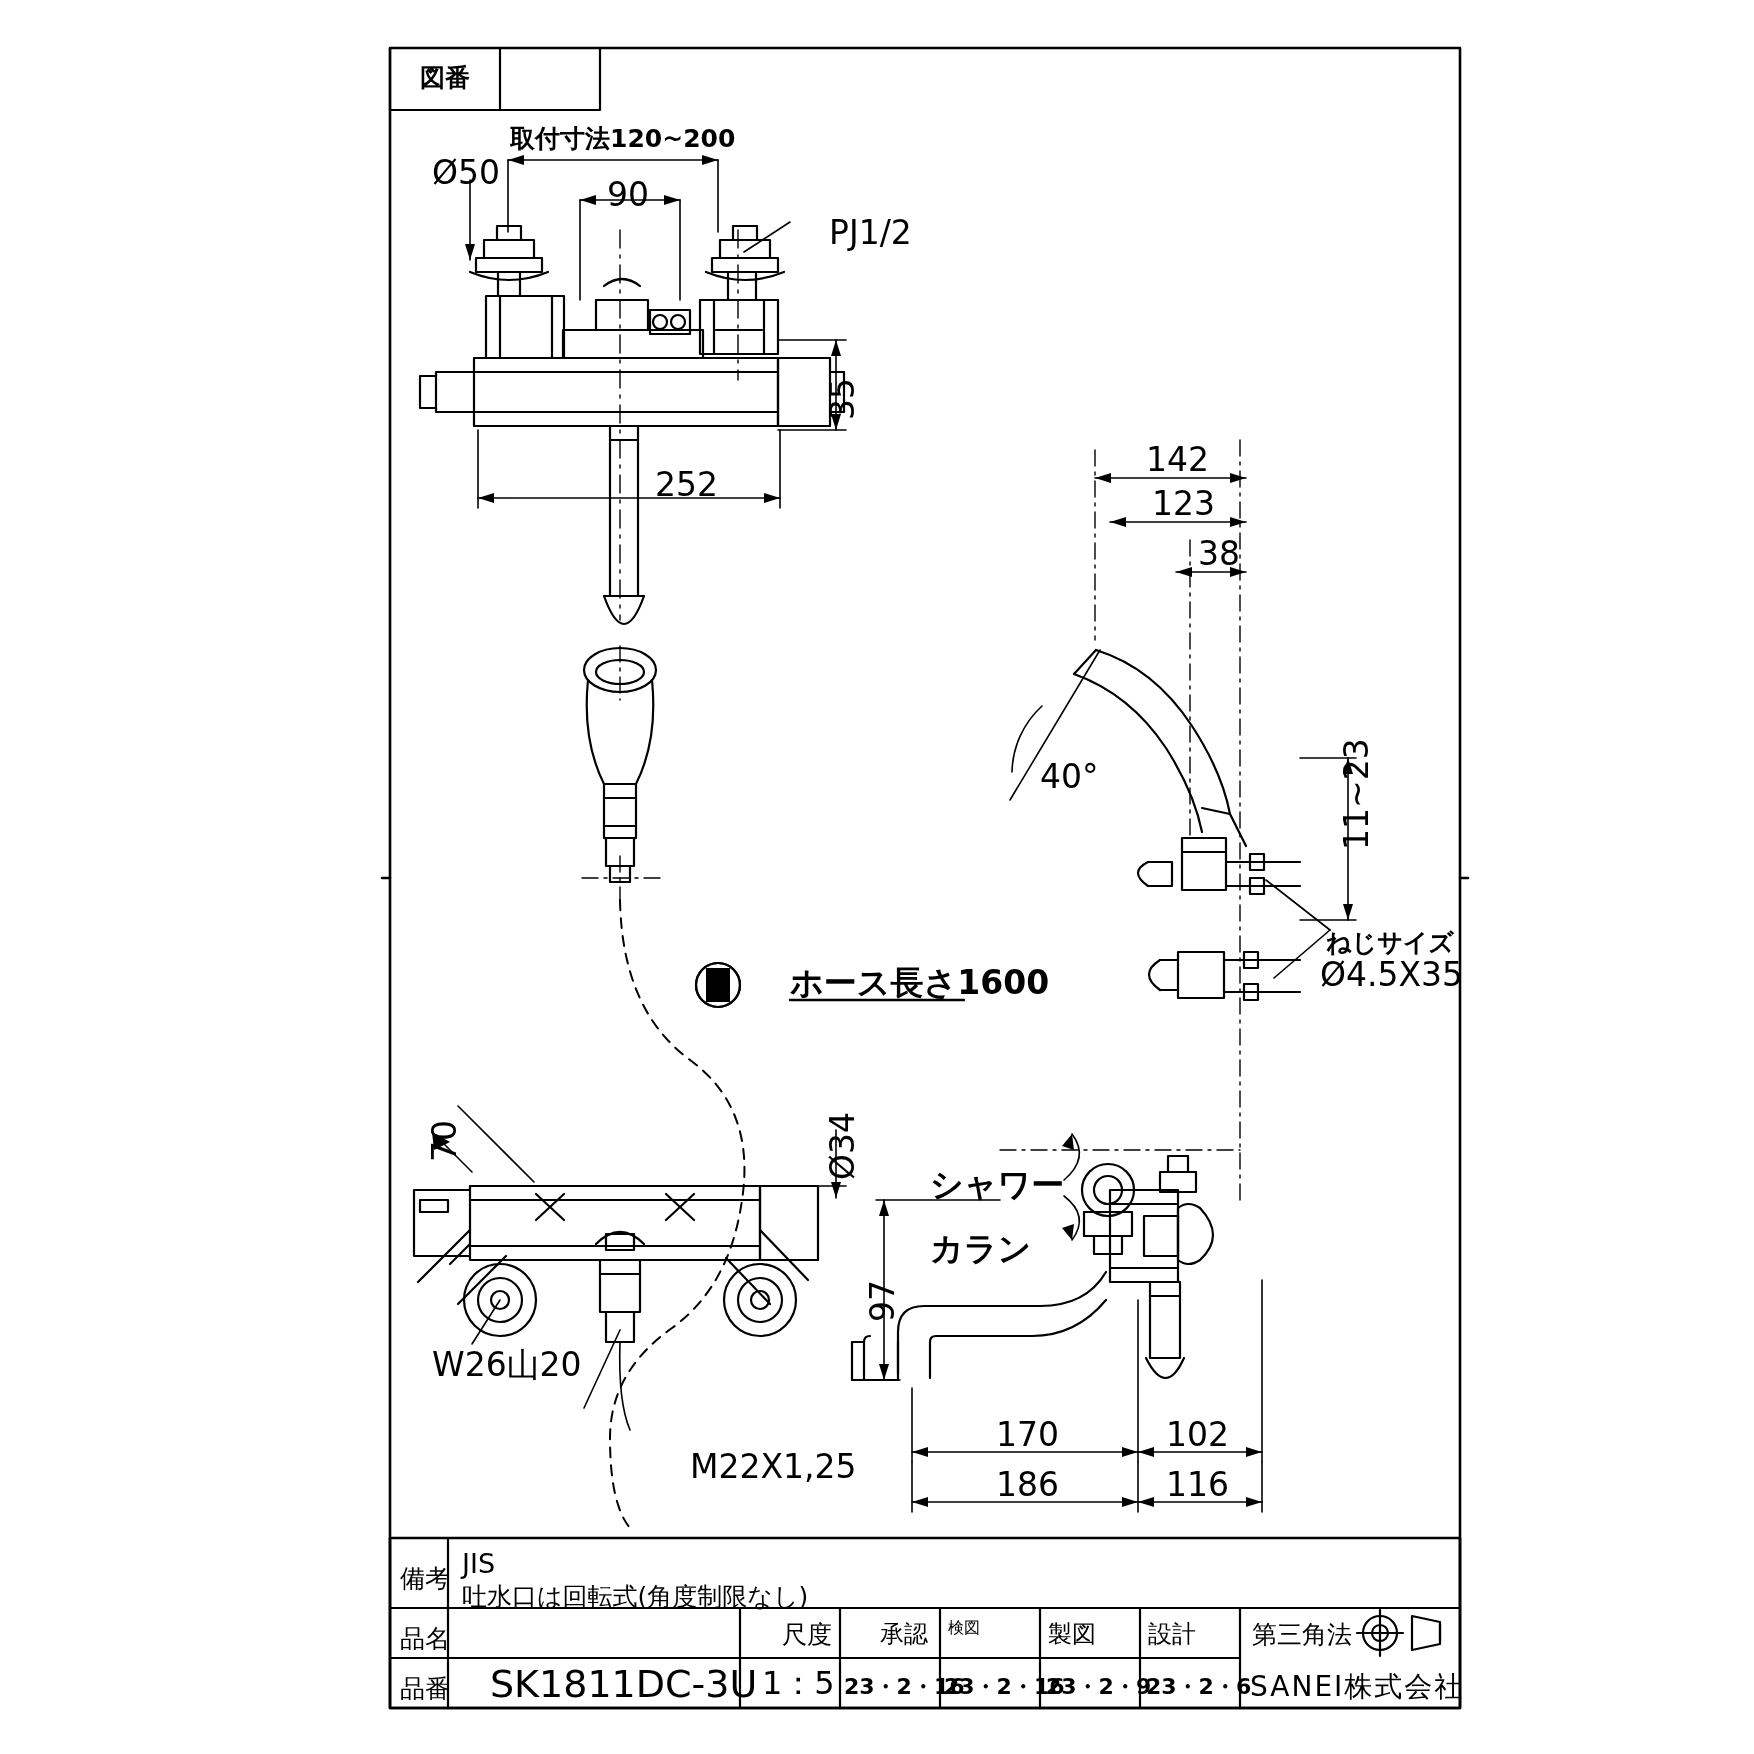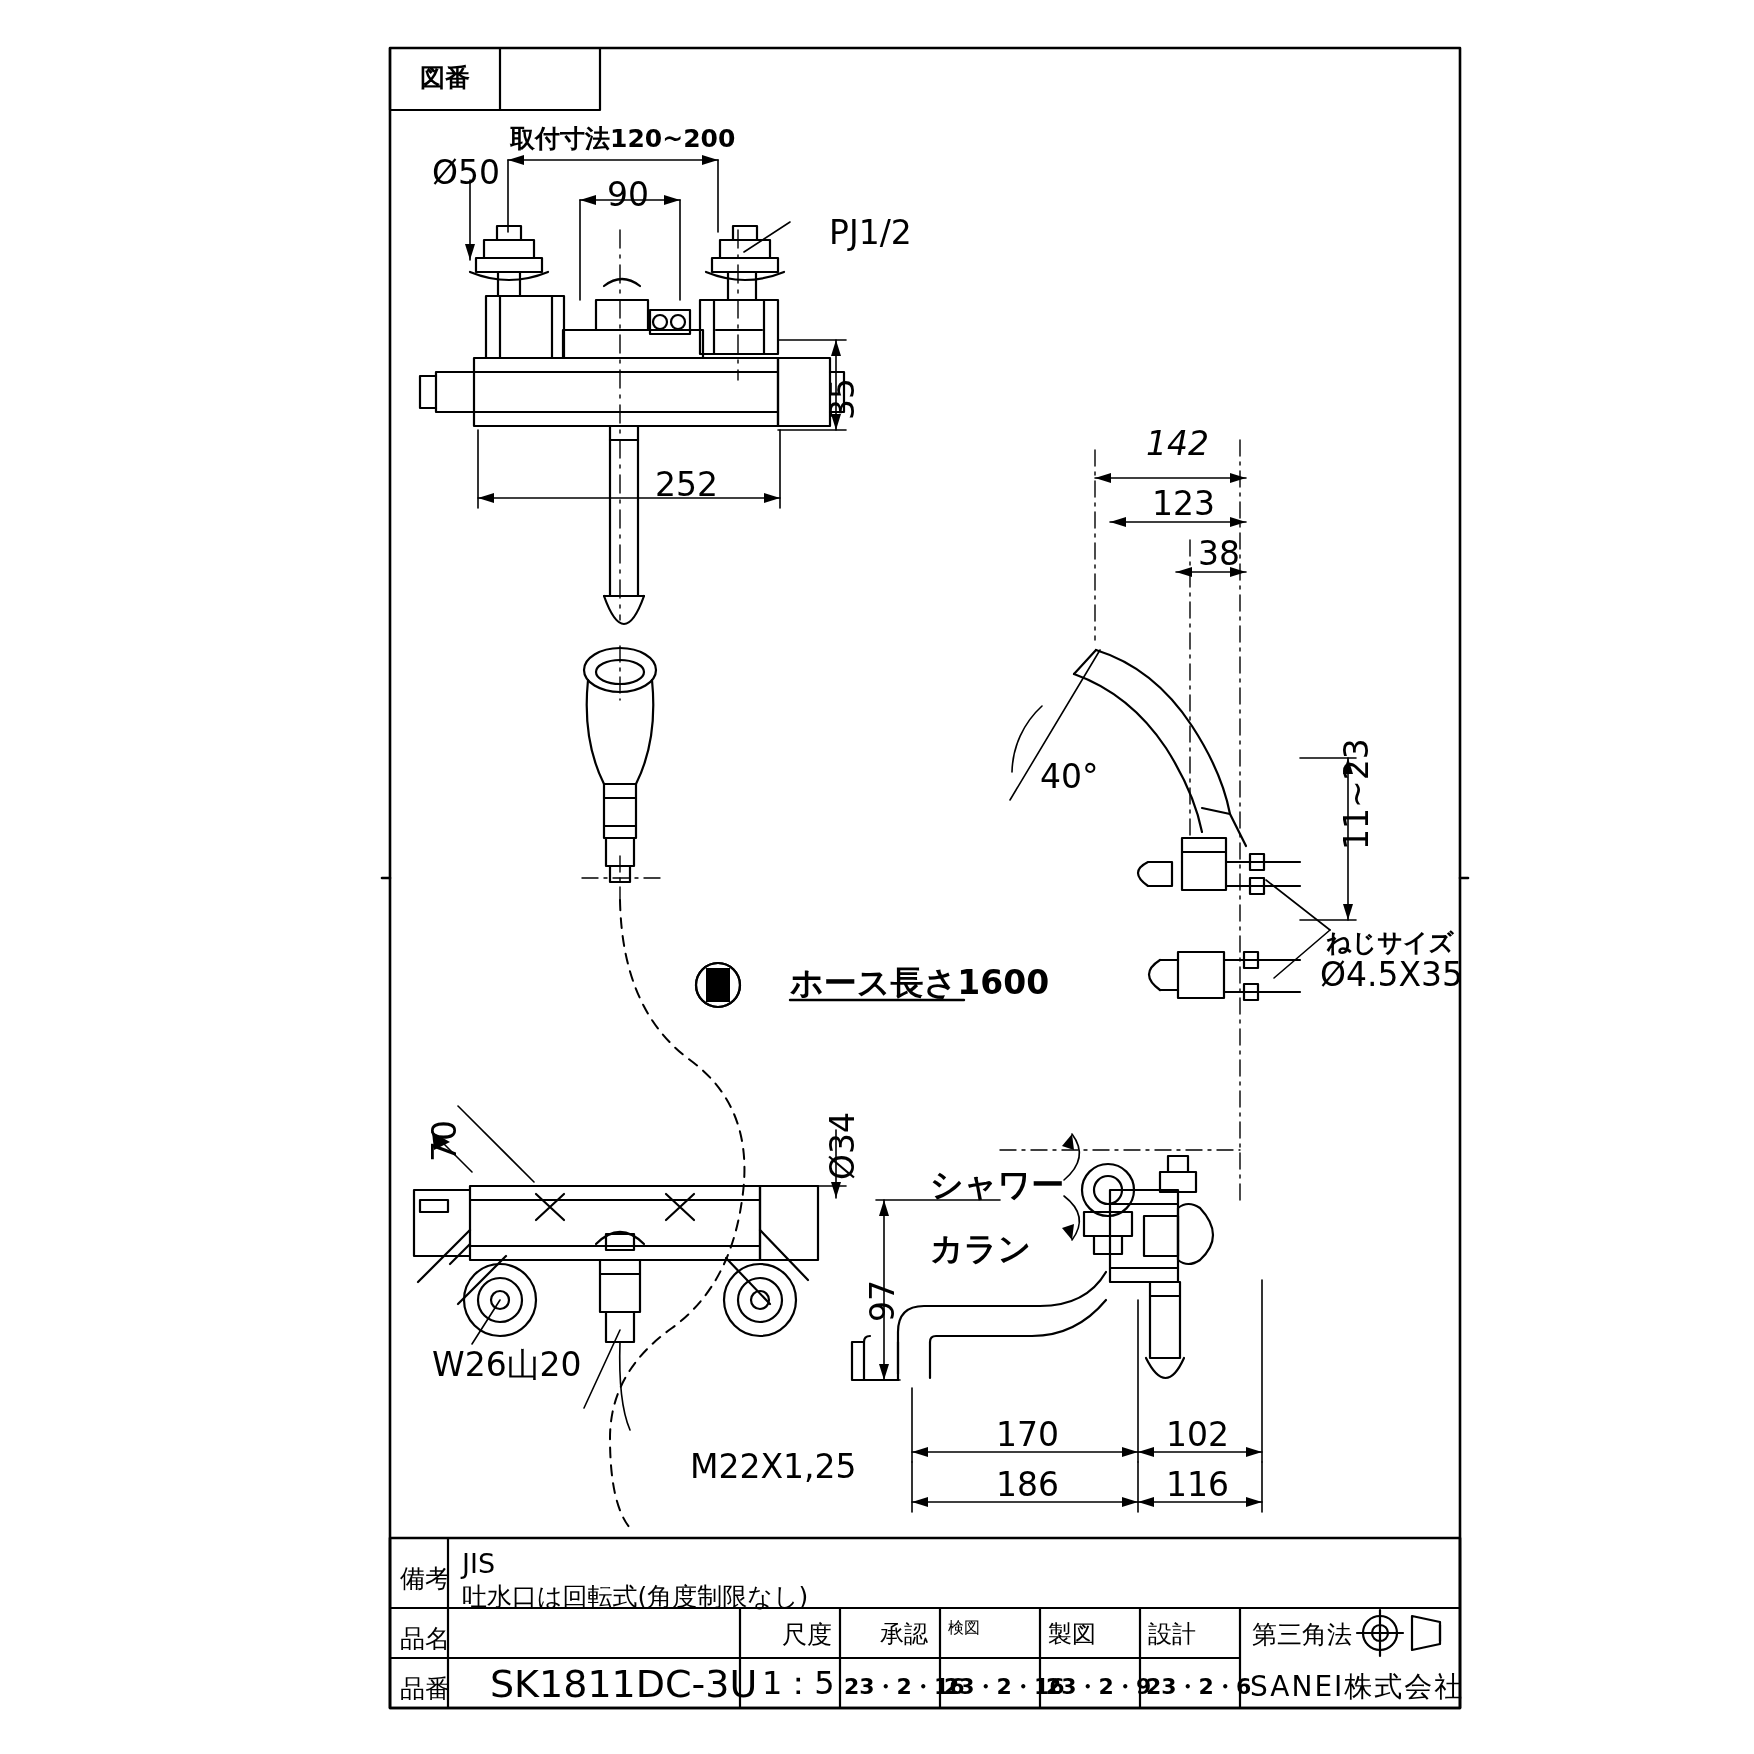--- a/index.html
+++ b/index.html
@@ -349,21 +349,21 @@
 
   <span class="lbl b" style="left:420px;top:65px;">図番</span>
 
   <span class="lbl b" style="left:510px;top:126px;">取付寸法120~200</span>
   <span class="lbl big" style="left:432px;top:156px;">Ø50</span>
   <span class="lbl big" style="left:607px;top:178px;">90</span>
   <span class="lbl big" style="left:786px;top:216px;margin-left:43px;">PJ1/2</span>
   <span class="lbl big rot90" style="left:826px;top:420px;">35</span>
   <span class="lbl big" style="left:655px;top:468px;">252</span>
 
-  <span class="lbl big" style="left:1146px;top:427px;font-style:italic;">142</span>
+  <span class="lbl big" style="left:1146px;top:443px;">142</span>
   <span class="lbl big" style="left:1152px;top:487px;">123</span>
   <span class="lbl big" style="left:1198px;top:537px;">38</span>
   <span class="lbl big" style="left:1040px;top:760px;">40°</span>
   <span class="lbl big rot90" style="left:1340px;top:850px;">11~23</span>
   <span class="lbl b" style="left:1326px;top:930px;">ねじサイズ</span>
   <span class="lbl big" style="left:1320px;top:958px;text-align:center;">Ø4.5X35</span>
 
   <span class="lbl b big" style="left:790px;top:966px;">ホース長さ1600</span>
 
   <span class="lbl big rot90" style="left:826px;top:1180px;">Ø34</span>

